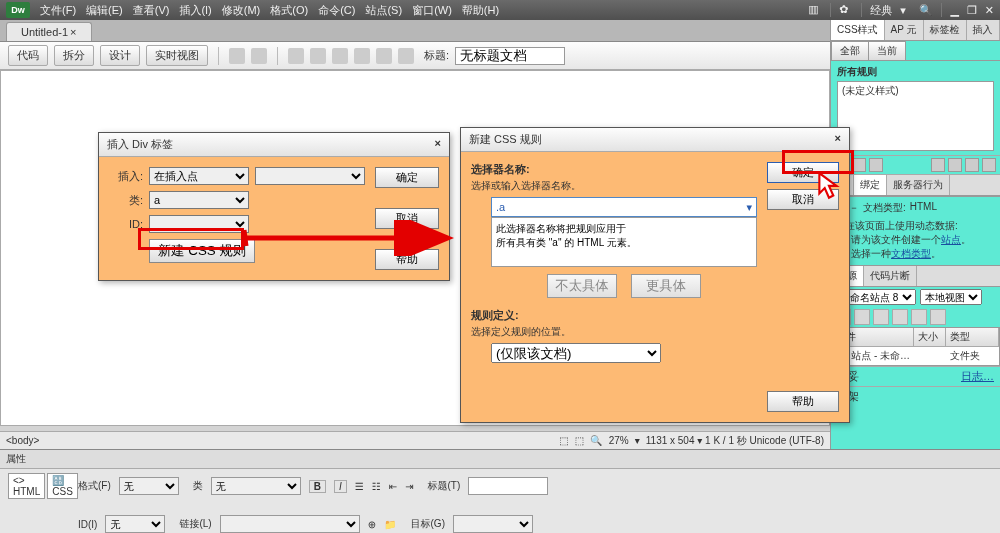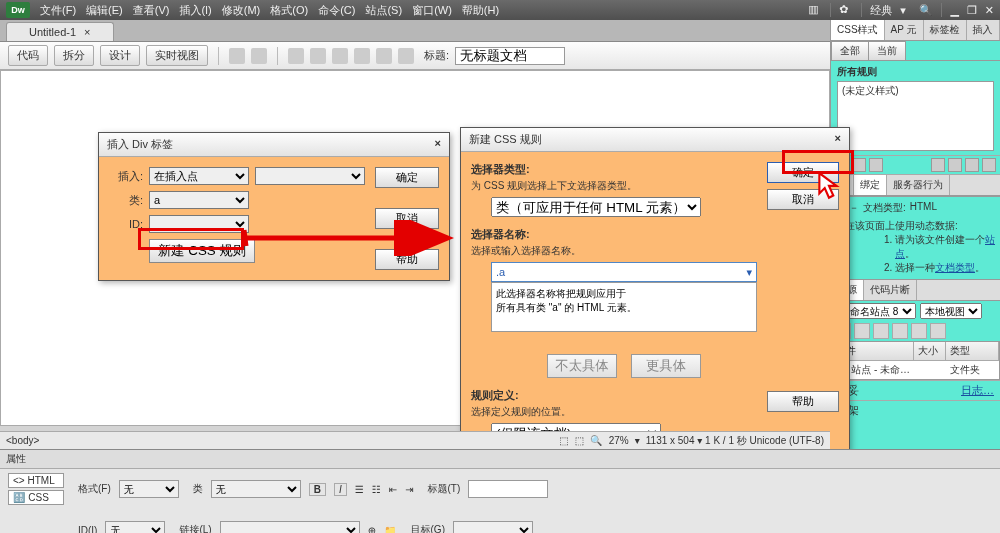--- a/index.html
+++ b/index.html
@@ -9,21 +9,21 @@
 
 .menubar { display: flex; align-items: center; height: 20px; background: linear-gradient(#6a6a6a,#4f4f4f); color: #eee; padding: 0 6px; gap: 10px; }
 .menubar .logo { width: 24px; height: 16px; background: #2e7e3e; border-radius: 2px; display:flex;align-items:center;justify-content:center;font-size:9px;color:#fff;font-weight:bold; }
 .menubar span { cursor: default; }
 .menubar .right { margin-left: auto; display:flex; gap:8px; align-items:center; }
 .menubar .right .sep { width:1px; height:14px; background:#777; }
 .menubar .right .icon { width:14px;height:14px; display:inline-block; }
 
 
 .doctabs { height: 22px; background: #b7b7b7; display:flex; align-items:flex-end; padding-left:6px; border-bottom:1px solid #888; }
-.doctab { background:#e8e8e8; padding:3px 22px; border:1px solid #999; border-bottom:none; border-radius:3px 3px 0 0; font-size:11px; display:flex; gap:8px; align-items:center; }
+.doctab { background:#e8e8e8; padding:3px 14px; border:1px solid #999; border-bottom:none; border-radius:3px 3px 0 0; font-size:11px; display:flex; gap:2px; align-items:center; }
 .doctab .x { cursor:pointer; }
 
 
 .toolbar { height: 28px; background: linear-gradient(#fdfdfd,#e7e7e7); border-bottom:1px solid #aaa; display:flex; align-items:center; padding:0 8px; gap:6px; }
 .toolbar .tbtn { padding:2px 8px; border:1px solid #aaa; background:linear-gradient(#fff,#ddd); border-radius:2px; cursor:pointer; }
 .toolbar .sep { width:1px; height:18px; background:#bbb; margin:0 4px; }
 .toolbar .ticon { width:16px;height:16px; display:inline-block; background:#ccc; border-radius:2px; }
 .toolbar .title-label { margin-left:4px; }
 .toolbar input[type=text]{ height:18px; border:1px solid #999; padding:0 4px; }
 
@@ -36,21 +36,21 @@
 .rp-tab { padding:3px 6px; border-right:1px solid #aaa; font-size:10px; cursor:pointer; }
 .rp-tab.active { background:#fff; }
 .rp-sub { display:flex; border-bottom:1px solid #999; }
 .rp-sub span { padding:2px 8px; border:1px solid #999; border-bottom:none; background:linear-gradient(#fff,#ddd); margin-right:-1px; font-size:10px; cursor:pointer; }
 .rp-section { padding:4px 6px; font-size:10px; }
 .rp-section .hd { font-weight:bold; margin-bottom:2px; }
 .rp-list { background:#fff; border:1px solid #999; height:70px; padding:2px 4px; font-size:10px; }
 .rp-iconrow { display:flex; gap:3px; border-top:1px solid #aaa; border-bottom:1px solid #aaa; padding:2px 4px; }
 .rp-iconrow .ic { width:14px;height:14px; background:#ccc; border:1px solid #999; }
 .rp-mid { border-top:1px solid #999; padding:4px; font-size:10px; }
-.rp-mid ol { margin-left:16px;padding-left:44px; }
+.rp-mid ol { margin-left:16px; }
 .rp-assets { border-top:1px solid #999; }
 .rp-file-tabs { display:flex; border-bottom:1px solid #999; background:#ddd; }
 .rp-file-row { display:flex; align-items:center; gap:4px; padding:2px 4px; }
 .rp-file-row select { height:16px; font-size:10px; }
 .rp-ic2 { display:flex; gap:3px; padding:2px 4px; }
 .rp-ic2 .ic { width:16px;height:16px; background:#d8d8d8; border:1px solid #aaa; }
 .rp-table { background:#fff; border:1px solid #999; }
 .rp-table .thd { display:flex; background:linear-gradient(#f5f5f5,#ddd); border-bottom:1px solid #aaa; }
 .rp-table .thd span { padding:2px 4px; border-right:1px solid #aaa; font-size:10px; }
 .rp-table .trow { display:flex; padding:2px 4px; font-size:10px; }
@@ -72,37 +72,37 @@
 .redbox { position:absolute; border:3px solid #e30000; pointer-events:none; }
 .arrow-svg { position:absolute; pointer-events:none; }
 
 
 .group { margin-bottom:10px; }
 .group .gtitle { font-weight:bold; margin-bottom:2px; }
 .group .gdesc { font-size:10px; color:#333; margin-bottom:4px; }
 .bigselect { width:210px; height:20px; }
 .namebox { width:100%; height:20px; border:1px solid #5087c7; background:#fff; display:flex; align-items:center; padding:0 4px; color:#2a5db0; }
 .txtarea { width:100%; height:50px; border:1px solid #999; background:#fff; padding:4px; font-size:10px; resize:none; overflow:auto; }
-.midbtns { display:flex; gap:14px; justify-content:center; margin-top:20px; }
+.midbtns { display:flex; gap:14px; justify-content:center; margin-top:5px; }
 .midbtns button { width:70px; padding:2px 0; border:1px solid #999; background:linear-gradient(#f8f8f8,#e0e0e0); color:#888; }
 
 
 .cursor { position:absolute; width:22px; height:30px; }
 .cursor svg { width:100%; height:100%; }
 
 
 .status { position:absolute; left:0; bottom:84px; width:830px; height:18px; background:#e9e9e9; border-top:1px solid #aaa; display:flex; align-items:center; font-size:10px; padding:0 6px; gap:8px; }
 .status .right { margin-left:auto; display:flex; gap:6px; align-items:center; }
 
 .props { position:absolute; left:0; bottom:0; width:1000px; height:84px; background:#e6e6e6; border-top:1px solid #888; }
 .props .ptitle { padding:2px 6px; border-bottom:1px solid #aaa; font-size:10px; background:#ddd; }
 .props-body { display:flex; padding:4px 8px; gap:8px; align-items:center; flex-wrap:wrap; font-size:10px; }
 .props-body .lab { margin-left:6px; }
 .props-body select, .props-body input { height:18px; border:1px solid #999; font-size:10px; }
-.props-left { width:56px; display:flex; flex-direction:column; gap:2px; }
+.props-left { width:56px; display:flex; flex-direction:row; gap:2px; }
 .props-left .m { border:1px solid #999; padding:1px 4px; background:#fff; font-size:10px; cursor:pointer; }
 
 a.link { color:#1a4fa0; text-decoration:underline; }
 </style>
 </head>
 <body>
 
 <div class="app">
 
   <div class="menubar">
@@ -276,27 +276,20 @@
   </div>
 
   <div class="dialog" style="left:460px; top:127px; width:390px;">
     <div class="dlg-title">
       <span>新建 CSS 规则</span>
       <span class="x">×</span>
     </div>
     <div class="dlg-body">
       <div class="dlg-col-main">
         <div class="group">
-          <div class="gtitle">选择器类型:</div>
-          <div class="gdesc">为 CSS 规则选择上下文选择器类型。</div>
-          <div style="padding-left:20px;">
-            <select class="bigselect"><option>类（可应用于任何 HTML 元素）</option></select>
-          </div>
-        </div>
-        <div class="group">
           <div class="gtitle">选择器名称:</div>
           <div class="gdesc">选择或输入选择器名称。</div>
           <div style="padding-left:20px;">
             <div class="namebox">.<span>a</span><span style="margin-left:auto">▾</span></div>
             <textarea class="txtarea" readonly="" style="">此选择器名称将把规则应用于
 所有具有类 "a" 的 HTML 元素。</textarea>
             <div class="midbtns">
               <button>不太具体</button>
               <button>更具体</button>
             </div>

